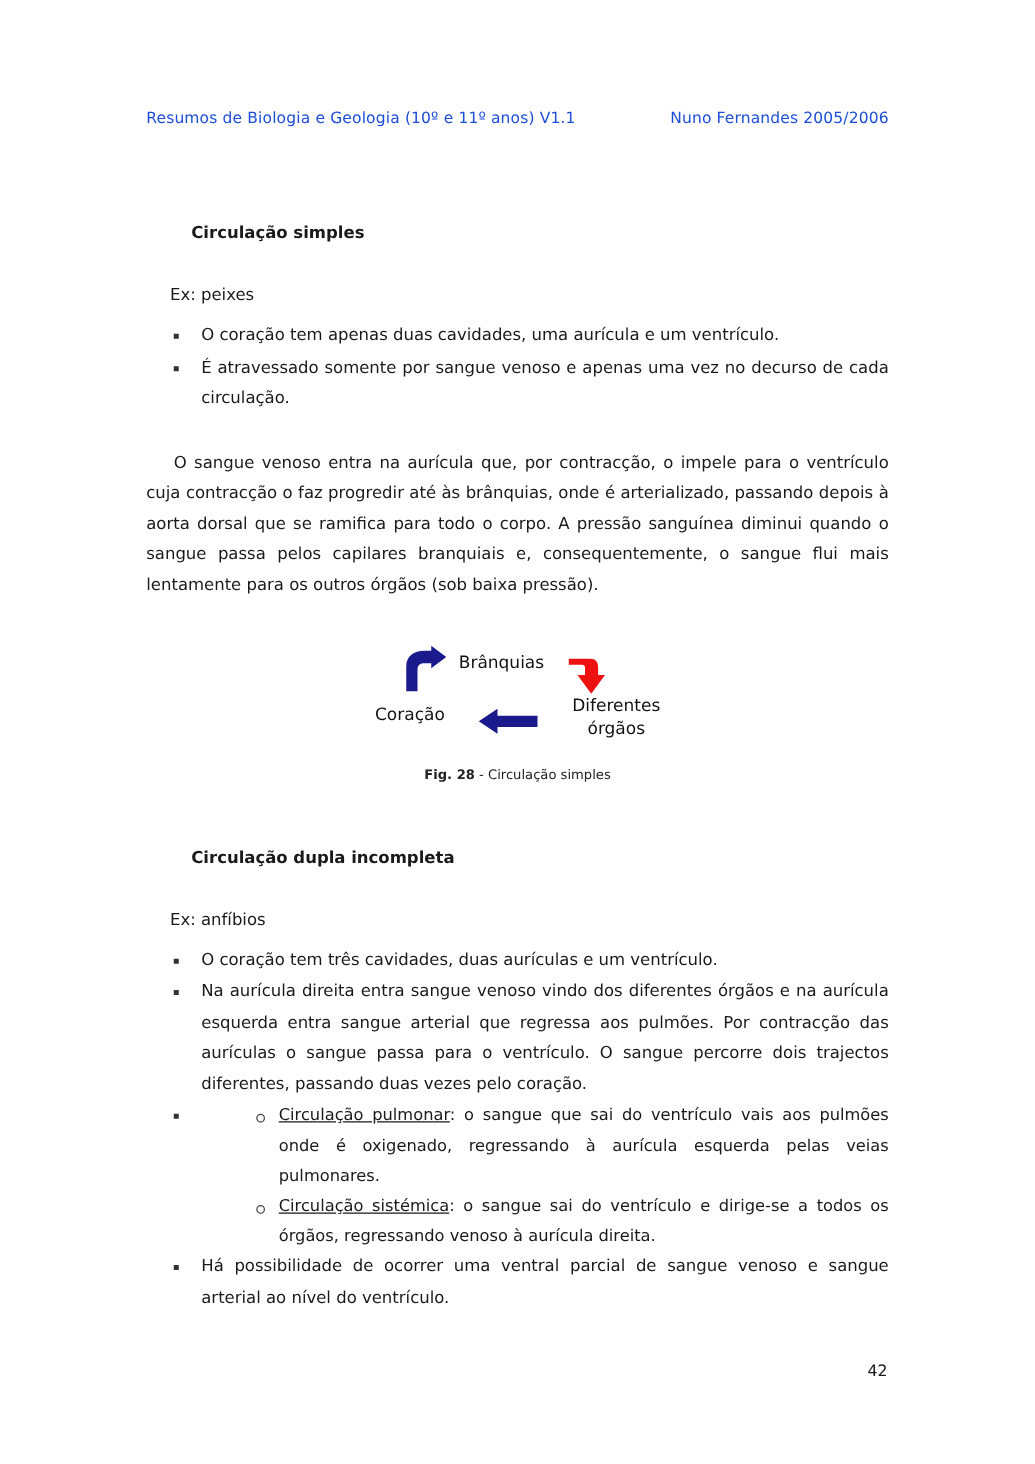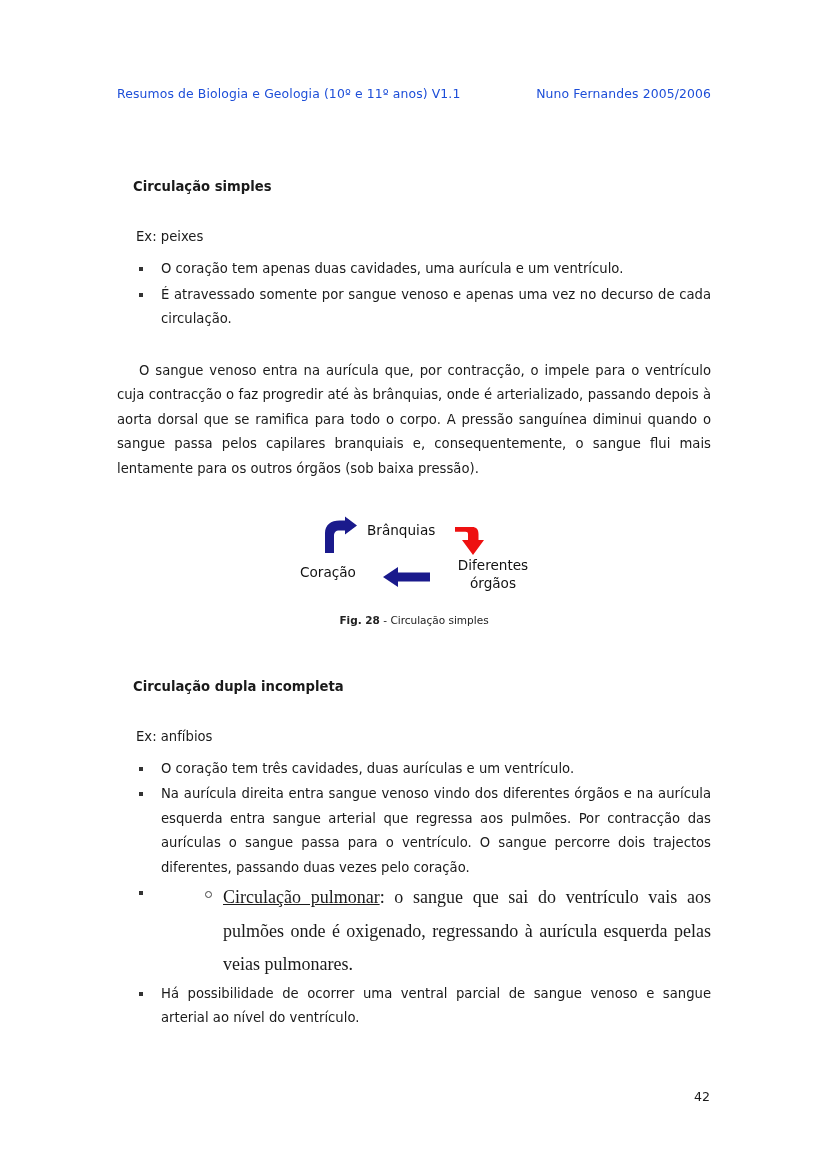--- a/index.html
+++ b/index.html
@@ -59,21 +59,21 @@
   }
 
   .intro-line {
     margin-left: 19px;
     font-size: 13.2px;
     line-height: 1.0;
     padding-top: 5px;
   }
 
   .subheading {
-    margin-left: 16px;
+    margin-left: 36px;
     font-size: 13.2px;
     font-weight: bold;
     margin-top: 37px;
   }
 
   .ex-line {
     margin-left: 19px;
     font-size: 13.2px;
     margin-top: 35px;
   }
@@ -102,24 +102,23 @@
   }
 
   ul.subbullets {
     list-style: none;
     margin: 0;
     padding: 0;
   }
   ul.subbullets > li {
     position: relative;
     padding-left: 106px;
-    font-size: 18px;
+    font-size: 13px;
     line-height: 1.86;
     text-align: justify;
-    font-family: Liberation Serif, serif;
   }
   ul.subbullets > li::before {
     content: "";
     position: absolute;
     left: 88px;
     top: 10px;
     width: 5px;
     height: 5px;
     border: 1px solid #444444;
     border-radius: 50%;
@@ -241,20 +240,21 @@
     <h2 class="subheading">Circulação dupla incompleta</h2>
 
     <p class="ex-line">Ex: anfíbios</p>
 
     <ul class="bullets">
       <li>O coração tem três cavidades, duas aurículas e um ventrículo.</li>
       <li>Na aurícula direita entra sangue venoso vindo dos diferentes órgãos e na aurícula esquerda entra sangue arterial que regressa aos pulmões. Por contracção das aurículas o sangue passa para o ventrículo. O sangue percorre dois trajectos diferentes, passando duas vezes pelo coração.</li>
       <li style="list-style:none;padding-left:0;margin:0">
         <ul class="subbullets">
           <li><span class="u">Circulação pulmonar</span><span>: o sangue que sai do ventrículo vais aos pulmões onde é oxigenado, regressando à aurícula esquerda pelas veias pulmonares.</span></li>
+          <li><span class="u">Circulação sistémica</span><span>: o sangue sai do ventrículo e dirige-se a todos os órgãos, regressando venoso à aurícula direita.</span></li>
         </ul>
       </li>
       <li>Há possibilidade de ocorrer uma ventral parcial de sangue venoso e sangue arterial ao nível do ventrículo.</li>
     </ul>
 
   </div>
 
   <div class="page-number">42</div>
 
 </div>

